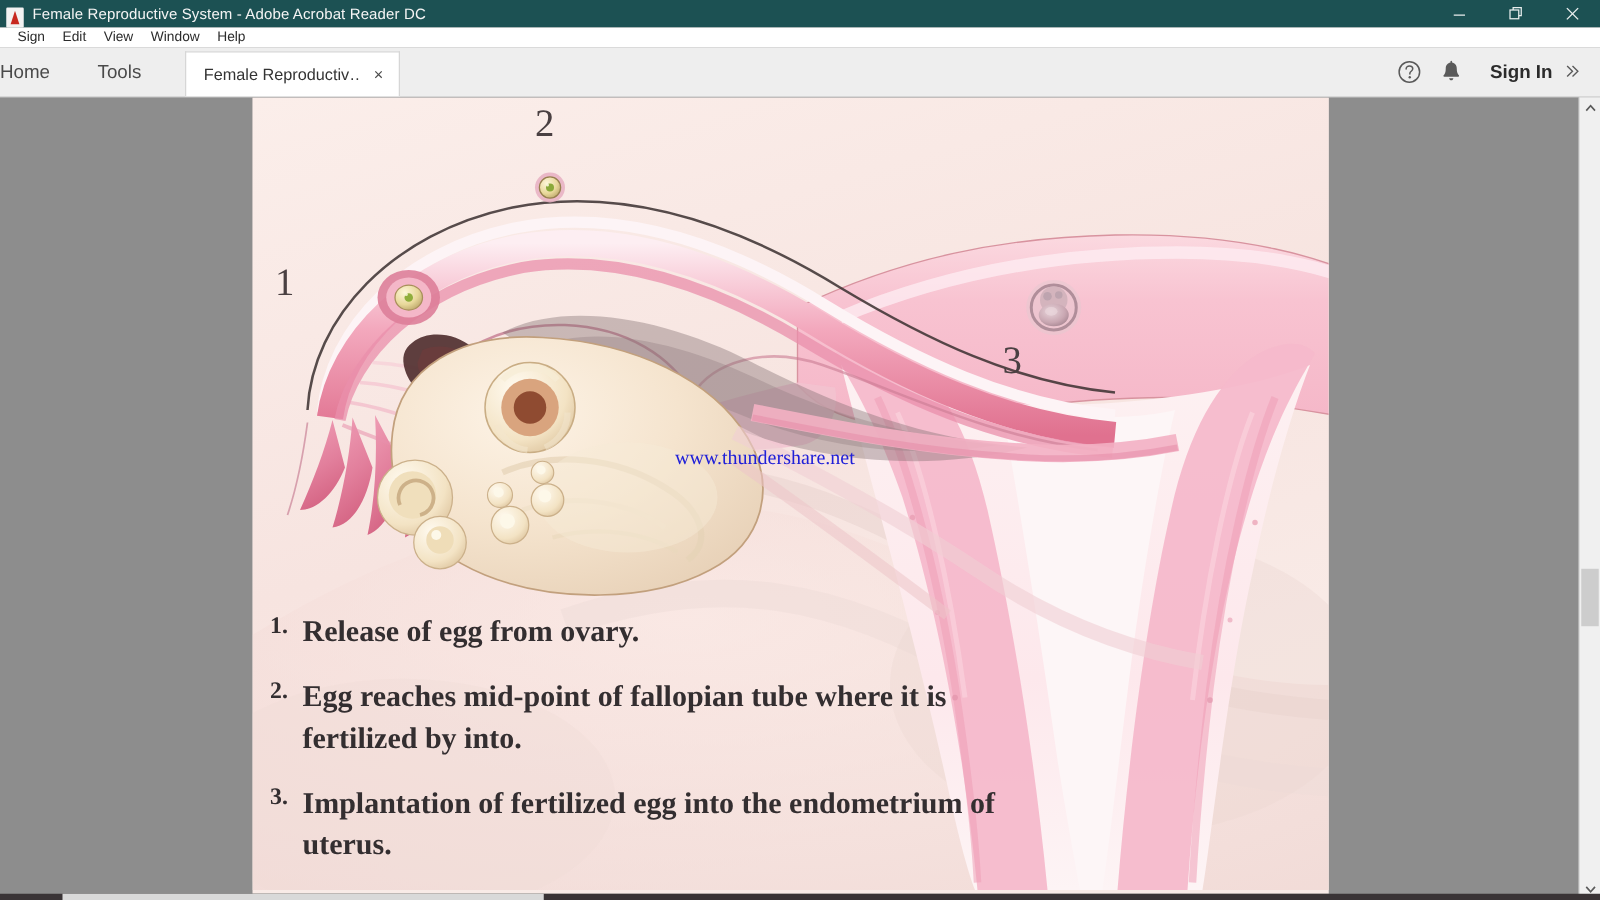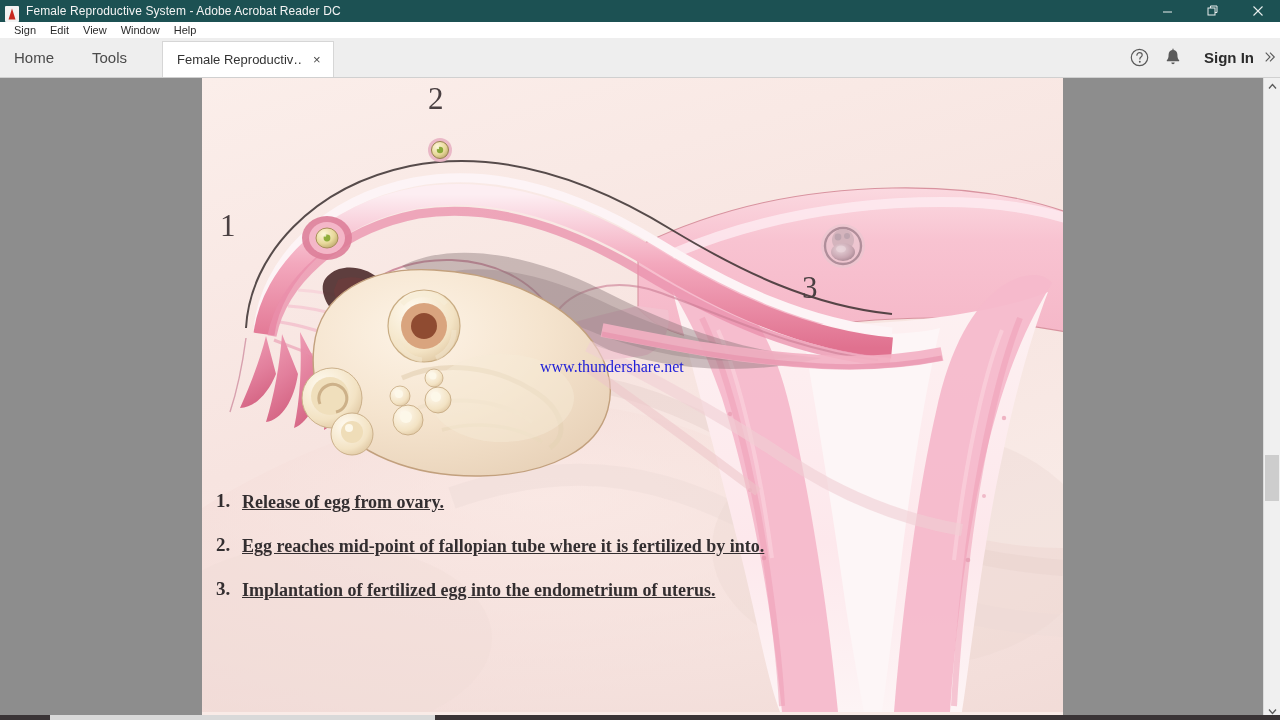--- a/index.html
+++ b/index.html
@@ -59,21 +59,21 @@
     position: absolute; left: 0; top: 38px; width: 1280px; height: 40px;
     background: #eeeeee;
     border-bottom: 1px solid #d0d0d0;
     display: flex; align-items: flex-end;
   }
   .tb-link {
     height: 40px; display: flex; align-items: center;
     font-size: 15px; color: #4a4a4a; padding: 0 0 0 0;
     white-space: nowrap;
   }
-  #home-link { margin-left: 14px; width: 50px; }
+  #home-link { width: 50px; }
   #tools-link { margin-left: 28px; width: 46px; }
 
   #doc-tab {
     margin-left: 24px;
     height: 36px; min-width: 164px;
     background: #ffffff;
     border: 1px solid #d6d6d6; border-bottom: none;
     display: flex; align-items: center;
     padding: 0 9px 0 14px;
   }
@@ -81,21 +81,21 @@
     font-size: 13px; color: #333; white-space: nowrap;
     max-width: 124px; overflow: hidden; text-align: center;
   }
   #doc-tab-close {
     margin-left: 9px; font-size: 13px; color: #4a4a4a;
     line-height: 1; padding: 2px 3px;
   }
 
   #tb-right {
     margin-left: auto; height: 40px; display: flex; align-items: center;
-    padding-right: 4px;
+    padding-right: 16px;
   }
   .tb-icon {
     width: 34px; height: 40px;
     display: flex; align-items: center; justify-content: center;
     color: #5a5a5a;
   }
   #signin-btn {
     font-size: 15px; color: #2b2b2b; font-weight: bold;
     padding: 0 10px 0 14px; height: 40px; display: flex; align-items: center;
     white-space: nowrap;
@@ -139,21 +139,21 @@
   }
 
   
   #captions {
     position: absolute; left: 14px; top: 412px; width: 600px;
     font-family: "Liberation Serif", serif;
     color: #332e30;
   }
   .cap-row { display: flex; margin-bottom: 19px; }
   .cap-num { width: 26px; flex: 0 0 26px; font-size: 19px; font-weight: bold; }
-  .cap-txt { font-size: 18px; font-weight: bold; line-height: 1.38; text-decoration: underline; }
+  .cap-txt { font-size: 24px; font-weight: bold; line-height: 1.38; }
 
   
   #vscroll {
     position: absolute; right: 0; top: 78px; width: 17px; height: 642px;
     background: #f0f0f0; border-left: 1px solid #dcdcdc;
   }
   .vs-arrow {
     position: absolute; left: 0; width: 16px; height: 17px;
     display: flex; align-items: center; justify-content: center;
     color: #5a5a5a; background: #f0f0f0;

